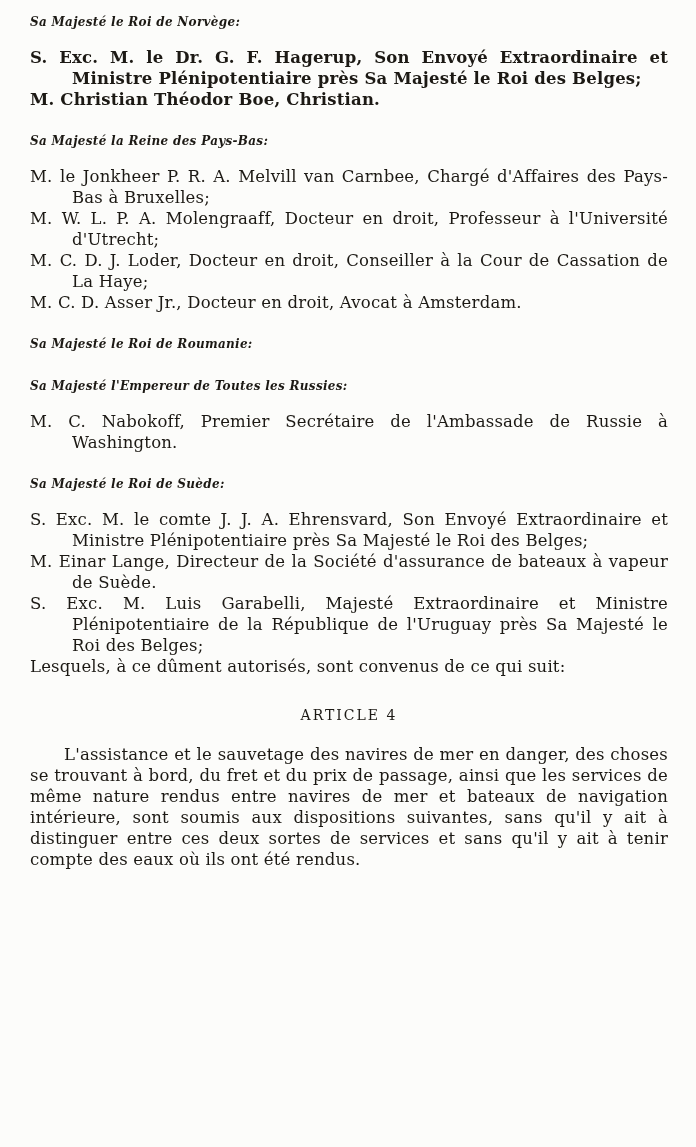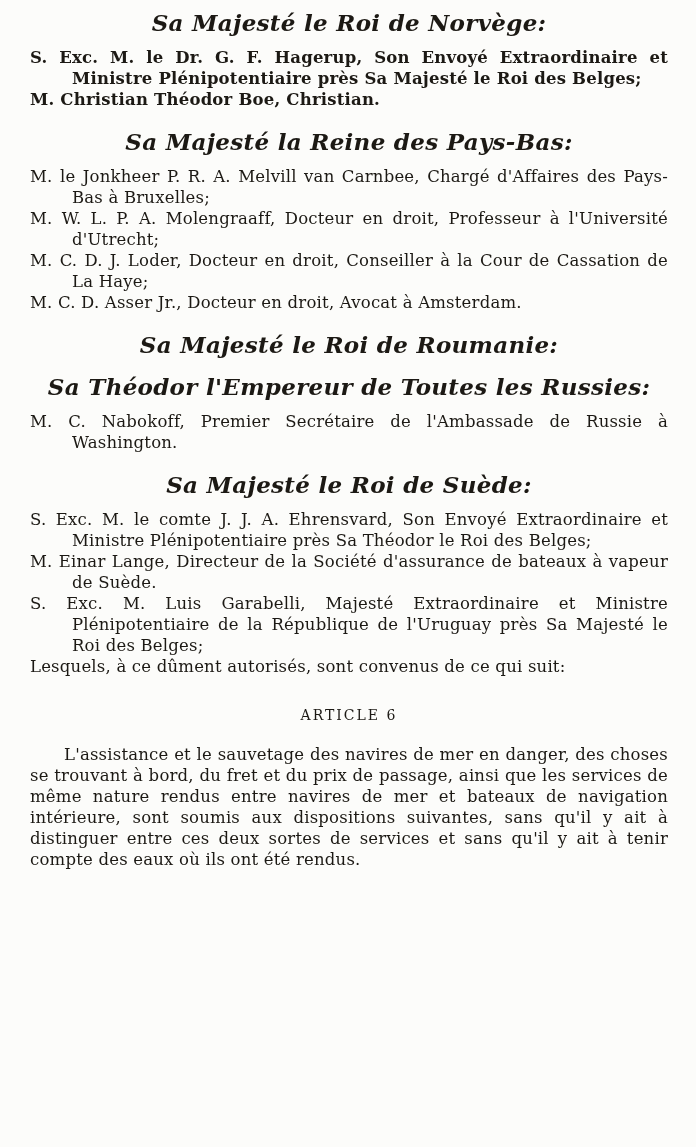--- a/index.html
+++ b/index.html
@@ -18,23 +18,23 @@
     font-family: "DejaVu Serif", serif;
     color: #1c1914;
     font-size: 16.5px;
     line-height: 21px;
     letter-spacing: 0.2px;
   }
   p { margin: 0; text-align: justify; }
   .heading {
     font-style: italic;
     font-weight: bold;
-    text-align: center;
+    text-align: left;
     margin: 21px 0 14px 0;
-    font-size: 23px;
+    font-size: 12px;
     letter-spacing: 0.3px;
   }
   section:first-of-type .heading { margin-top: 6px; }
   .entry {
     padding-left: 42px;
     text-indent: -42px;
   }
   .bold { font-weight: bold; }
   .closing { padding-left: 0; text-indent: 0; }
   .article-title {
@@ -66,33 +66,33 @@
     <p class="entry">M. C. D. J. Loder, Docteur en droit, Conseiller à la Cour de Cassation de La Haye;</p>
     <p class="entry">M. C. D. Asser Jr., Docteur en droit, Avocat à Amsterdam.</p>
   </section>
 
 
   <section>
     <p class="heading">Sa Majesté le Roi de Roumanie:</p>
   </section>
 
   <section>
-    <p class="heading">Sa Théodor l'Empereur de Toutes les Russies:</p>
+    <p class="heading">Sa Majesté l'Empereur de Toutes les Russies:</p>
     <p class="entry">M. C. Nabokoff, Premier Secrétaire de l'Ambassade de Russie à Washington.</p>
   </section>
 
   <section>
     <p class="heading">Sa Majesté le Roi de Suède:</p>
-    <p class="entry">S. Exc. M. le comte J. J. A. Ehrensvard, Son Envoyé Extraordinaire et Ministre Plénipotentiaire près Sa Théodor le Roi des Belges;</p>
+    <p class="entry">S. Exc. M. le comte J. J. A. Ehrensvard, Son Envoyé Extraordinaire et Ministre Plénipotentiaire près Sa Majesté le Roi des Belges;</p>
     <p class="entry">M. Einar Lange, Directeur de la Société d'assurance de bateaux à vapeur de Suède.</p>
   </section>
 
   <section>
     <p class="entry">S. Exc. M. Luis Garabelli, Majesté Extraordinaire et Ministre Plénipotentiaire de la République de l'Uruguay près Sa Majesté le Roi des Belges;</p>
     <p class="entry closing">Lesquels, à ce dûment autorisés, sont convenus de ce qui suit:</p>
   </section>
 
   <section>
-    <p class="article-title">ARTICLE 6</p>
+    <p class="article-title">ARTICLE 4</p>
     <p class="article-body">L'assistance et le sauvetage des navires de mer en danger, des choses se trouvant à bord, du fret et du prix de passage, ainsi que les services de même nature rendus entre navires de mer et bateaux de navigation intérieure, sont soumis aux dispositions suivantes, sans qu'il y ait à distinguer entre ces deux sortes de services et sans qu'il y ait à tenir compte des eaux où ils ont été rendus.</p>
   </section>
 
 </div>
 
 </body></html>

